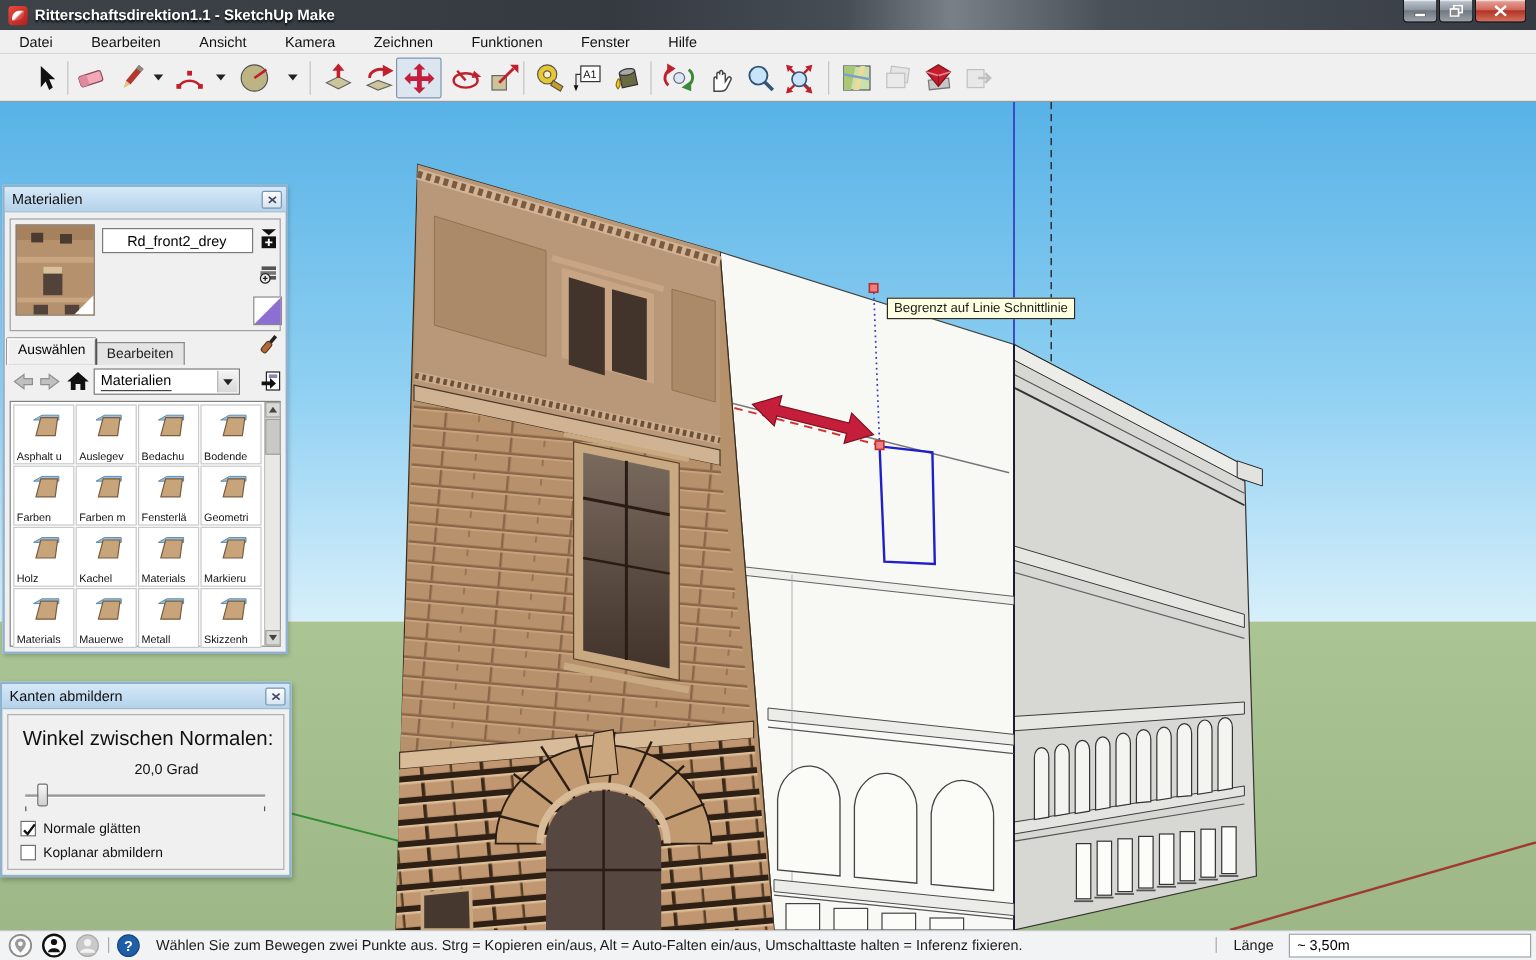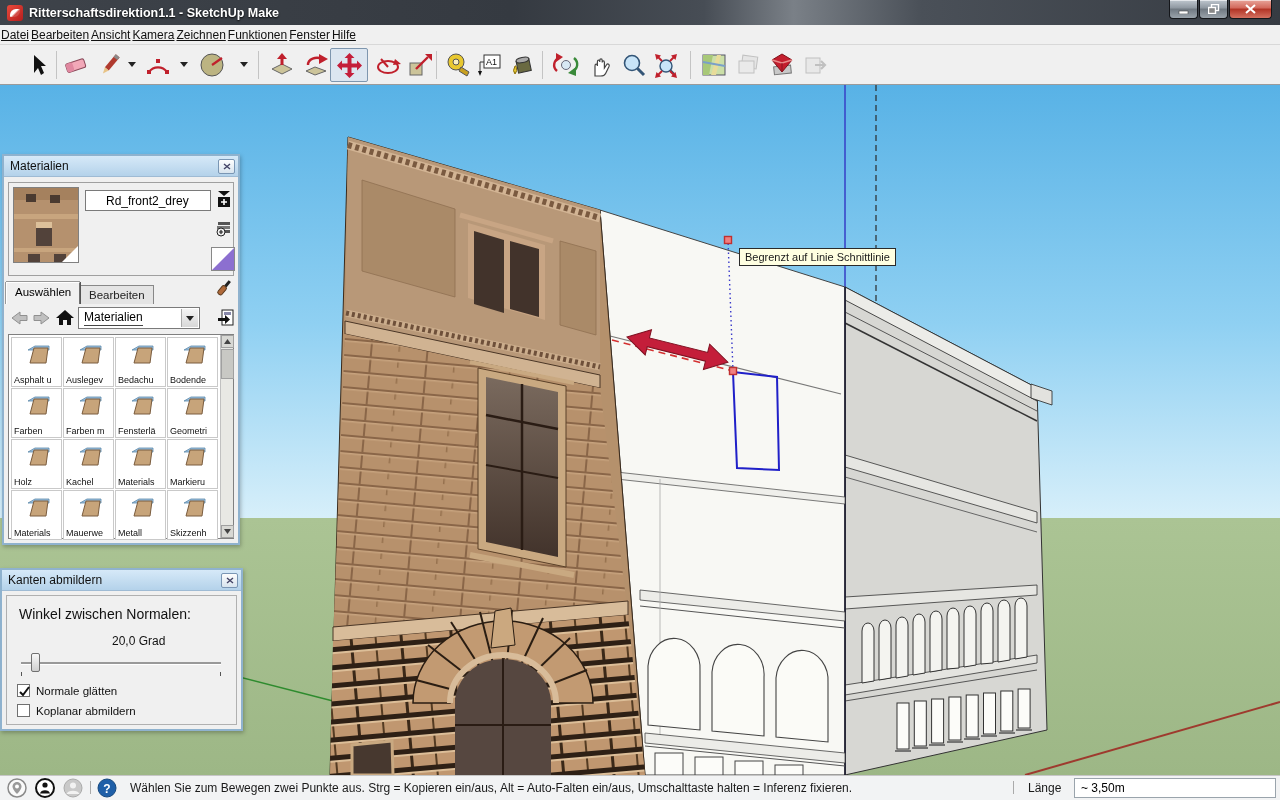--- a/index.html
+++ b/index.html
@@ -19,21 +19,21 @@
   #win-buttons { position:absolute; right:8px; top:0; display:flex; }
   .win-btn { width:29px; height:19px; border:1px solid #14161A; border-top:none;
     border-radius:0 0 4px 4px; display:flex; align-items:center; justify-content:center;
     background:linear-gradient(#BFC7CF 0%,#8E97A0 45%,#6F7881 50%,#9AA3AB 100%);
     box-shadow:inset 0 1px 0 rgba(255,255,255,.6); margin-left:1px; }
   .win-btn.close { width:43px; background:linear-gradient(#E8A49A 0%,#D2675A 45%,#B13325 50%,#D4705F 100%); }
 
   
   #menubar { position:absolute; left:0; top:25px; width:1280px; height:20px; background:#F0F0F0;
     border-bottom:1px solid #D8D8D8; display:flex; align-items:center; font-size:12px; color:#111; }
-  .menu-item { padding:2px 1px; cursor:default;text-decoration:underline; }
+  .menu-item { padding:2px 16px; cursor:default; }
 
   
   #toolbar { position:absolute; left:0; top:45px; width:1280px; height:40px; background:#F0F0F0;
     border-bottom:1px solid #9A9A9A; }
   .tb { position:absolute; top:3px; width:32px; height:34px; display:flex; align-items:center; justify-content:center; }
   .tb.pressed { border:1px solid #7E96AE; background:#DCE6F0; border-radius:2px; }
   .tb-dd { position:absolute; top:17px; width:0; height:0; border-left:4px solid transparent;
     border-right:4px solid transparent; border-top:5px solid #222; }
   .tb-sep { position:absolute; top:6px; width:1px; height:28px; background:#C4C4C4; }
 
@@ -82,21 +82,21 @@
   .mat-cell svg { position:absolute; left:13px; top:5px; }
   .mat-cell .lbl { position:absolute; left:2px; bottom:1px; font-size:9px; white-space:nowrap; overflow:hidden; width:46px; color:#111; }
   #mat-scroll { position:absolute; right:0; top:0; width:13px; height:203px; background:#E8E8E4; border-left:1px solid #C0C0C0; }
   .scr-btn { position:absolute; left:0; width:13px; height:13px; background:#D8D8D4; border:1px solid #A0A0A0;
     display:flex; align-items:center; justify-content:center; }
   #mat-thumbbar { position:absolute; left:0; top:14px; width:13px; height:30px; background:#C8C8C4; border:1px solid #A0A0A0; }
 
   
   #soften-panel { left:0px; top:547px; width:243px; height:163px;margin-top:21px; }
   #soften-body { position:absolute; left:4px; top:25px; width:231px; height:130px; border:1px solid #B0B0B0; }
-  #soften-label { position:absolute; left:12px; top:10px; font-size:14px; color:#111; }
+  #soften-label { position:absolute; left:12px; top:10px; font-size:17px; color:#111; }
   #soften-value { position:absolute; left:105px; top:38px; font-size:12px; color:#111; }
   #slider-track { position:absolute; left:14px; top:66px; width:200px; height:2px; background:#999; box-shadow:0 1px 0 #fff; }
   #slider-handle { position:absolute; left:24px; top:57px; width:9px; height:19px;
     background:linear-gradient(#F8F8F8,#CFCFCF); border:1px solid #707070; border-radius:2px; }
   .slider-tick { position:absolute; top:76px; width:1px; height:4px; background:#555; }
   .cb-row { position:absolute; left:10px; display:flex; align-items:center; font-size:11.5px; color:#111; }
   .cb-box { width:13px; height:13px; background:#fff; border:1px solid #707070; margin-right:6px; position:relative; }
   .cb-box svg { position:absolute; left:1px; top:1px; display:none; }
   .cb-box.checked svg { display:block; }
 

